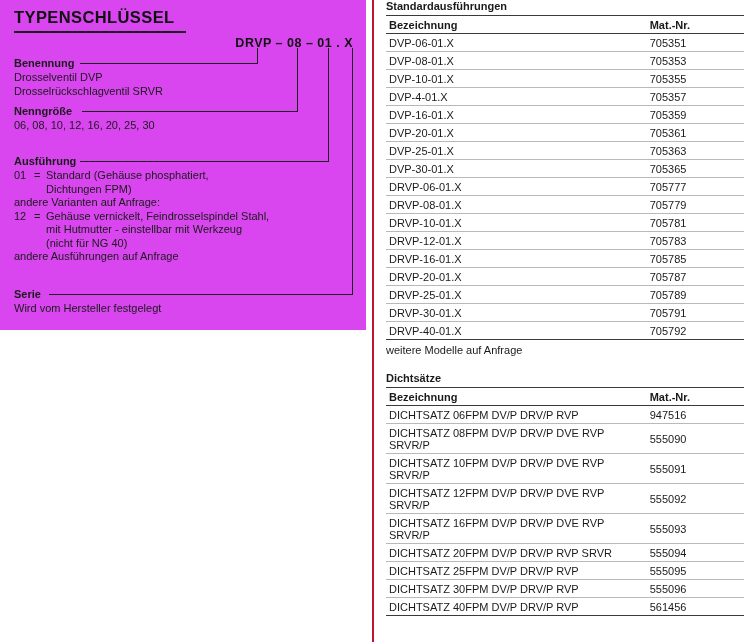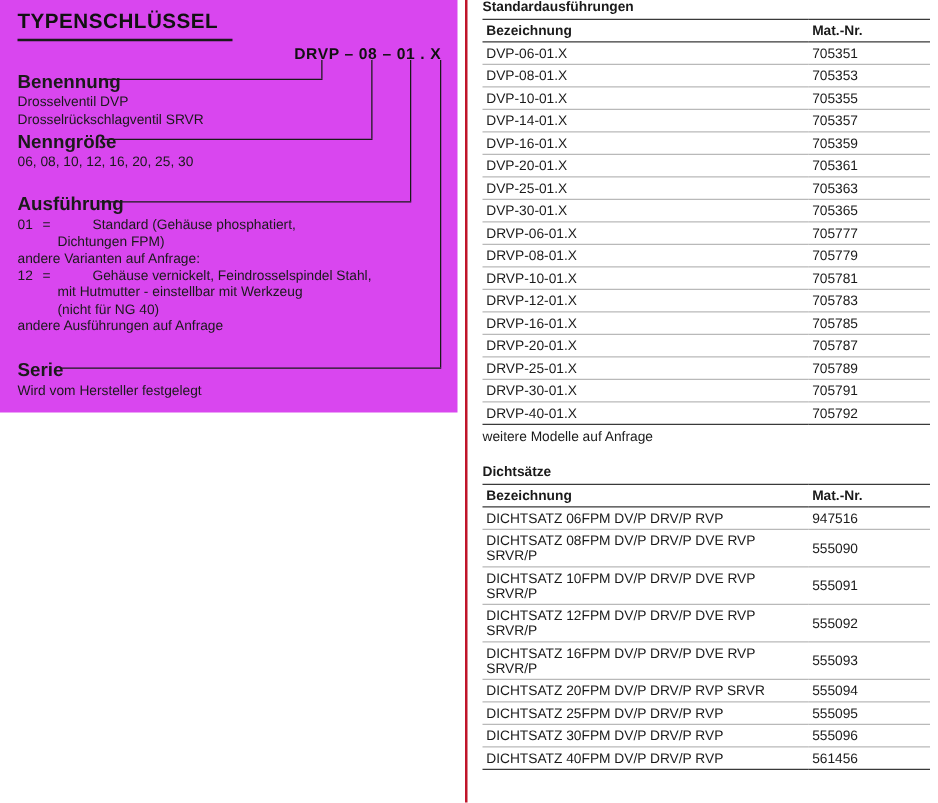--- a/index.html
+++ b/index.html
@@ -64,42 +64,41 @@
     white-space: nowrap;
     color: #111;
   }
   .sec {
     position: absolute;
     left: 14px;
     width: 300px;
   }
   .sec-head {
     font-weight: bold;
-    font-size: 15px;
+    font-size: 11px;
     display: inline-block;
   }
   .sec-body {
     font-size: 11px;
     line-height: 13.5px;
     margin-top: 2px;
   }
   .indent-row {
     display: flex;
   }
   .indent-row .num {
     width: 20px;
     flex: 0 0 20px;
   }
   .indent-row .eq {
     width: 12px;
     flex: 0 0 12px;
   }
   .indent-row .txt {
     flex: 1 1 auto;
-    margin-left: 28px;
   }
   .sub-indent {
     padding-left: 32px;
   }
   
   .lead {
     position: absolute;
     background: #1a1a1a;
   }
   .vline { width: 1px; }
@@ -245,21 +244,21 @@
           </tr>
         <tr>
             <td>DVP-08-01.X</td>
             <td>705353</td>
           </tr>
         <tr>
             <td>DVP-10-01.X</td>
             <td>705355</td>
           </tr>
         <tr>
-            <td>DVP-14-01.X</td>
+            <td>DVP-4-01.X</td>
             <td>705357</td>
           </tr>
         <tr>
             <td>DVP-16-01.X</td>
             <td>705359</td>
           </tr>
         <tr>
             <td>DVP-20-01.X</td>
             <td>705361</td>
           </tr>

